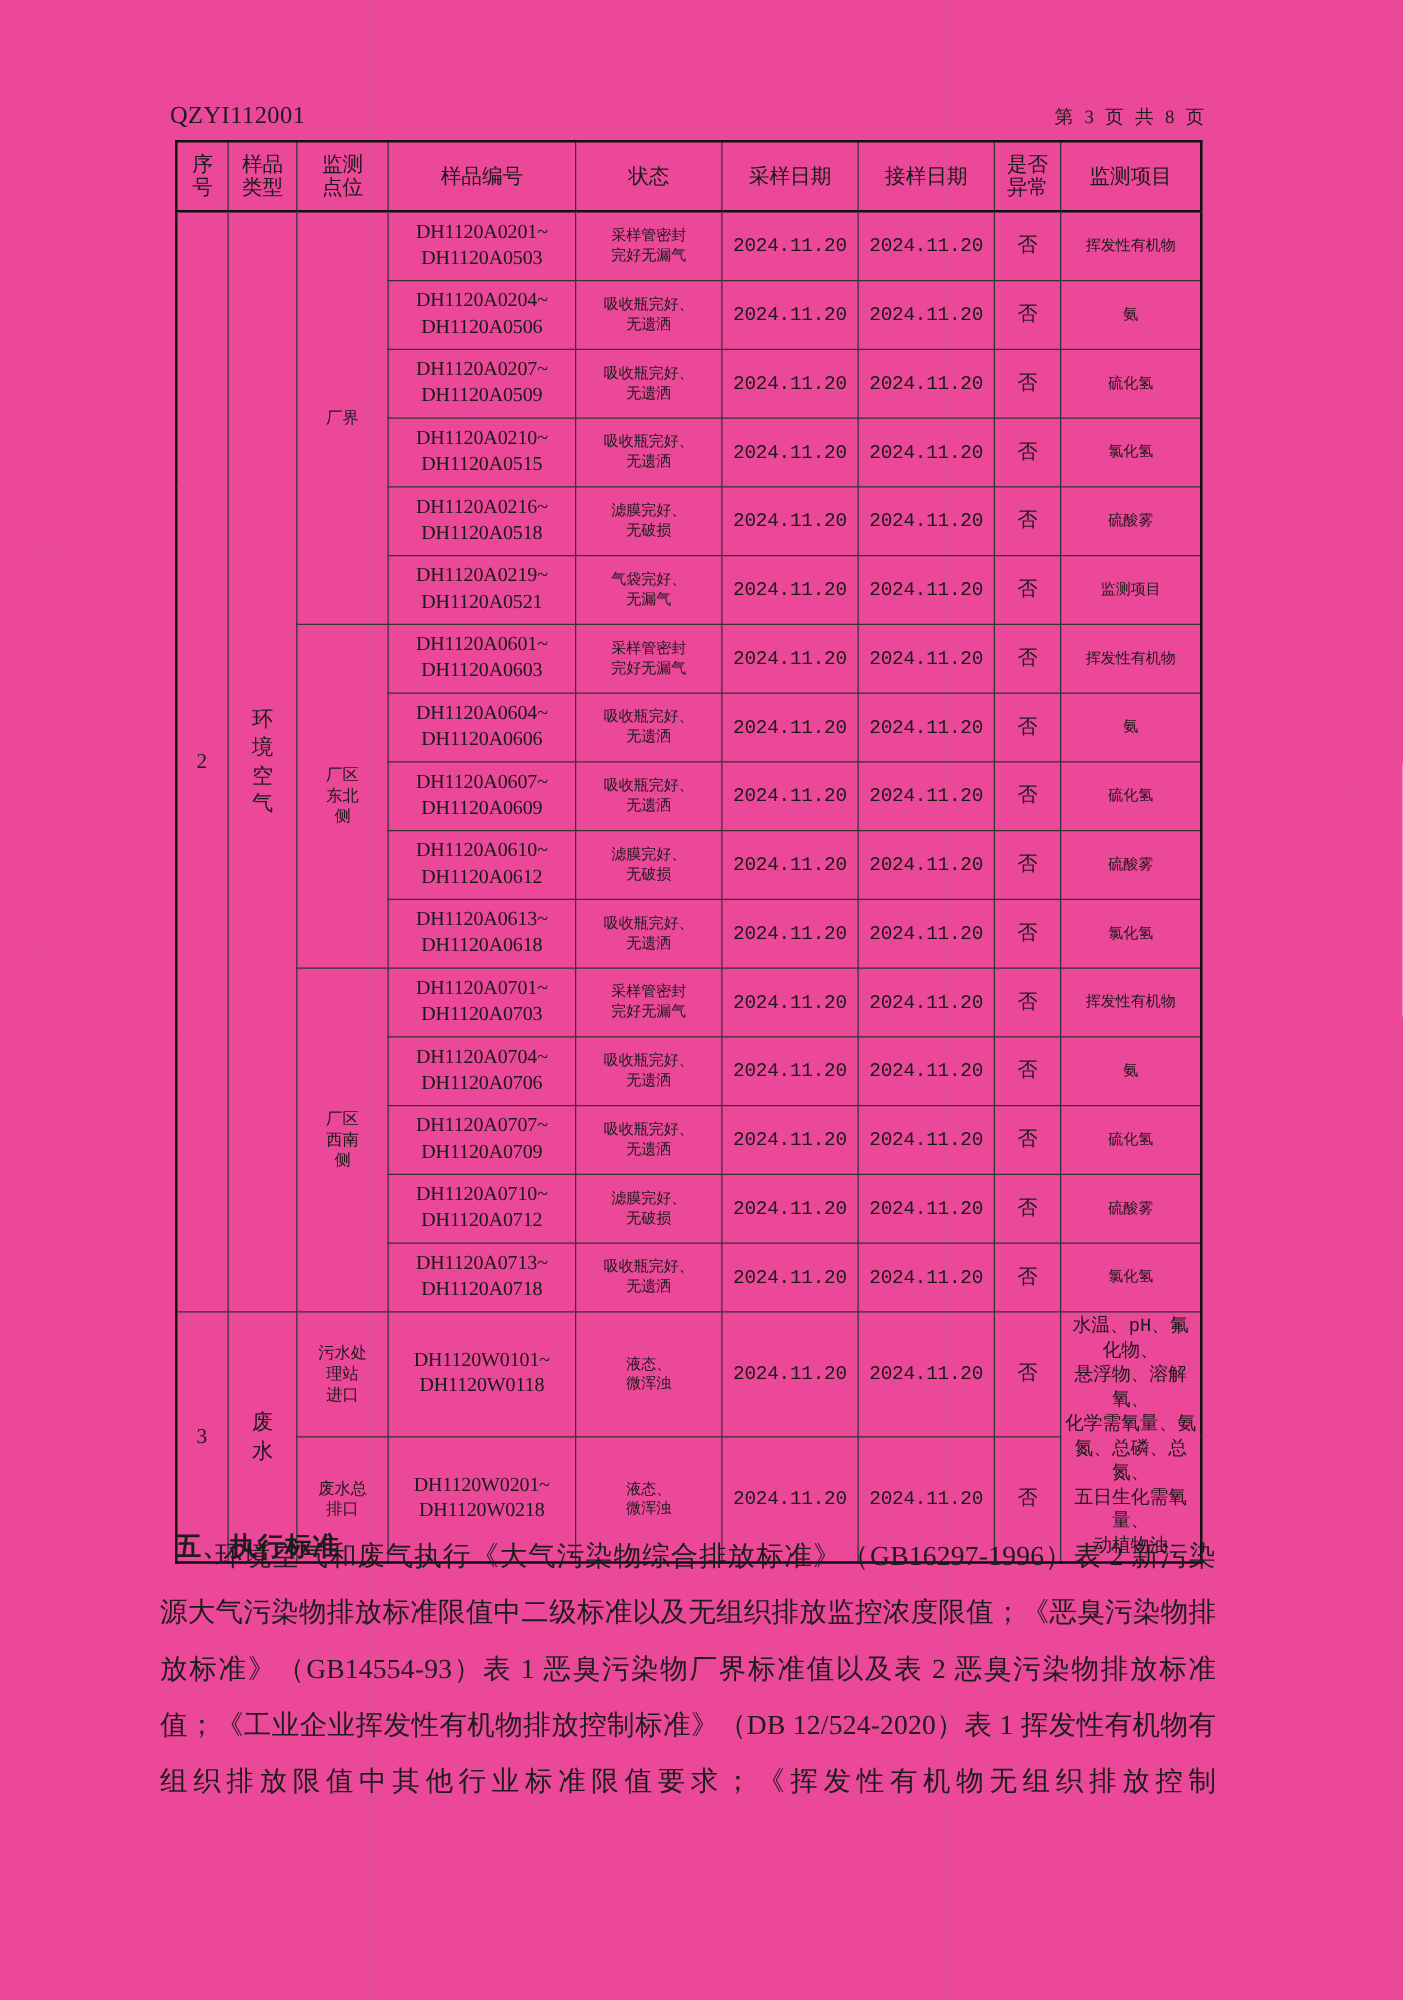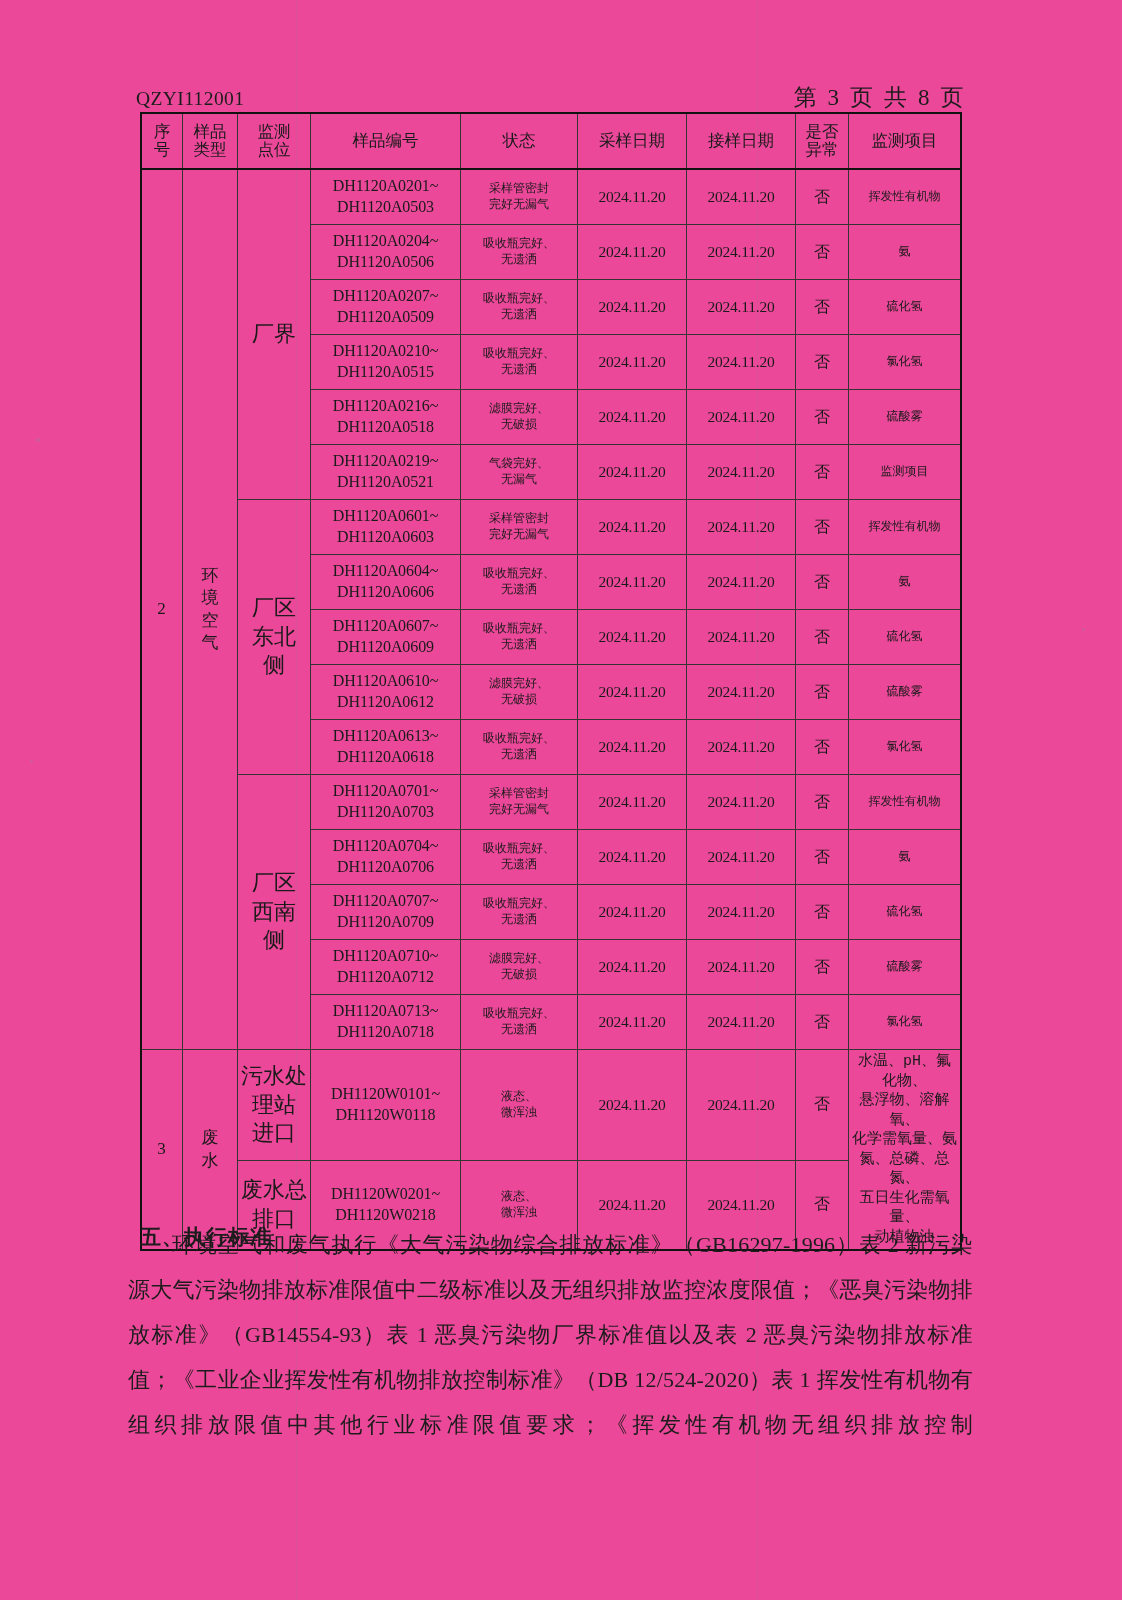--- a/index.html
+++ b/index.html
@@ -48,21 +48,21 @@
     justify-content: space-between;
     align-items: baseline;
     font-size: 19px;
     letter-spacing: 0.4px;
   }
   .header .doc-code {
     font-family: "Liberation Serif", serif;
     font-size: 19.5px;
   }
   .header .page-no {
-    font-size: 23px;
+    font-size: 15px;
     letter-spacing: 2.6px;
     text-align: center;
   }
 
   table.report {
     position: absolute;
     left: 140px;
     top: 112px;
     width: 822px;
     border-collapse: collapse;
@@ -99,37 +99,37 @@
   td.vertical {
     font-size: 17px;
     line-height: 1.25;
     letter-spacing: 0px;
   }
   .vstack {
     display: inline-block;
     writing-mode: horizontal-tb;
   }
   td.site {
-    font-size: 22px;
+    font-size: 13px;
     line-height: 1.30;
   }
   td.sample {
     font-size: 16px;
     white-space: nowrap;
     letter-spacing: -0.1px;
     font-family: Liberation Serif, serif;
   }
   td.state {
     font-size: 12px;
     line-height: 1.30;
   }
   td.date {
     font-size: 15.5px;
     white-space: nowrap;
-    font-family: Liberation Serif, serif;
+    font-family: Liberation Mono, monospace;
     letter-spacing: -0.2px;
   }
   td.abn {
     font-size: 16px;
   }
   td.items {
     font-size: 12px;
     line-height: 1.30;
   }
   td.items-ww {

